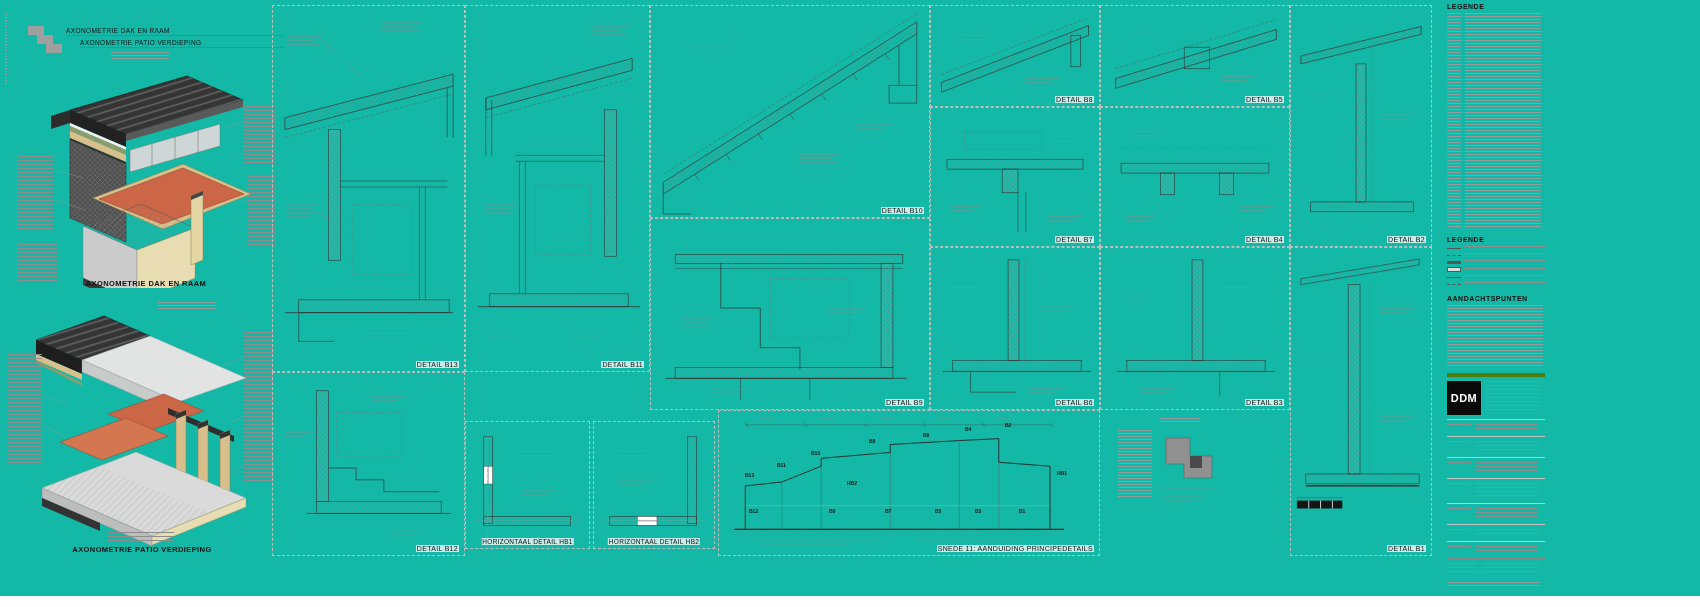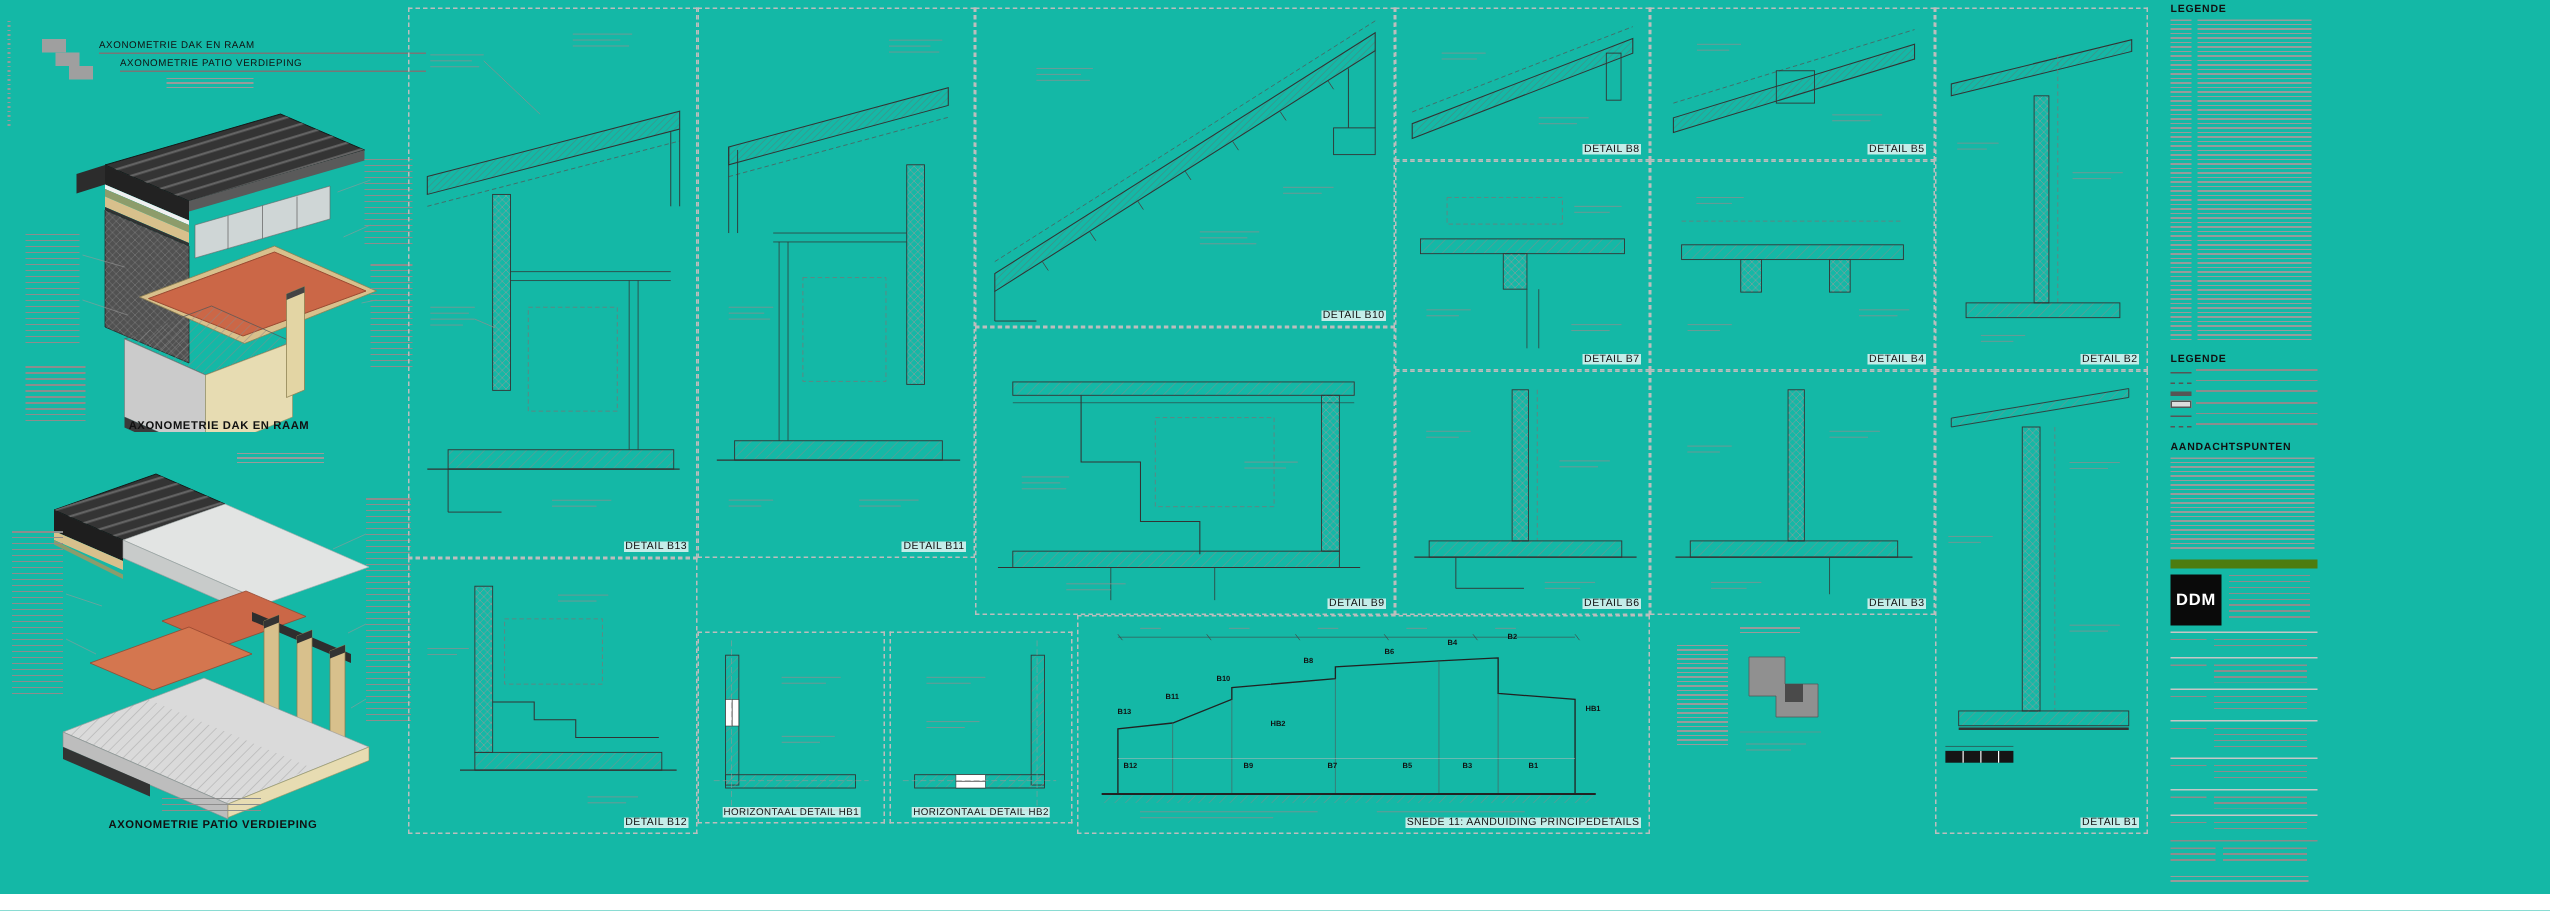--- a/index.html
+++ b/index.html
@@ -25,21 +25,21 @@
              margin-bottom:3px;white-space:nowrap;color:#111}
   
   .rc{position:absolute;left:1447px;top:3px;width:98px}
   .rc-h{font-size:7px;font-weight:bold;letter-spacing:.5px;margin-bottom:3px;color:#111}
   .legend-rows{display:flex;gap:4px}
   .sym-row{display:flex;align-items:center;gap:3px;margin-bottom:3px}
   .sym{width:14px;height:0;border-top:1px solid #555;flex:0 0 auto}
   .sym.dash{border-top-style:dashed}
   .sym.thick{border-top-width:3px}
   .sym.box{height:5px;border:1px solid #555;background:#ddd}
-  .tb{border-top:6px solid #4d7c0f;margin-top:6px}
+  .tb{border-top:4px solid #4d7c0f;margin-top:6px}
   .tb-logo-row{display:flex;gap:5px;padding:4px 0;align-items:flex-start}
   .tb-logo{width:34px;height:34px;background:#0a0a0a;color:#fff;font-weight:bold;font-size:11px;
            display:flex;align-items:center;justify-content:center;letter-spacing:.5px;flex:0 0 auto}
   .tb-row{display:flex;gap:5px;border-top:1px solid #c6c6c6;padding:4px 0;align-items:flex-start}
   .tb-end{border-top:1px solid #8a8a8a}
   .marker{position:absolute;font-size:5px;font-weight:bold;color:#111;line-height:1}
 </style>
 </head>
 <body>
 

